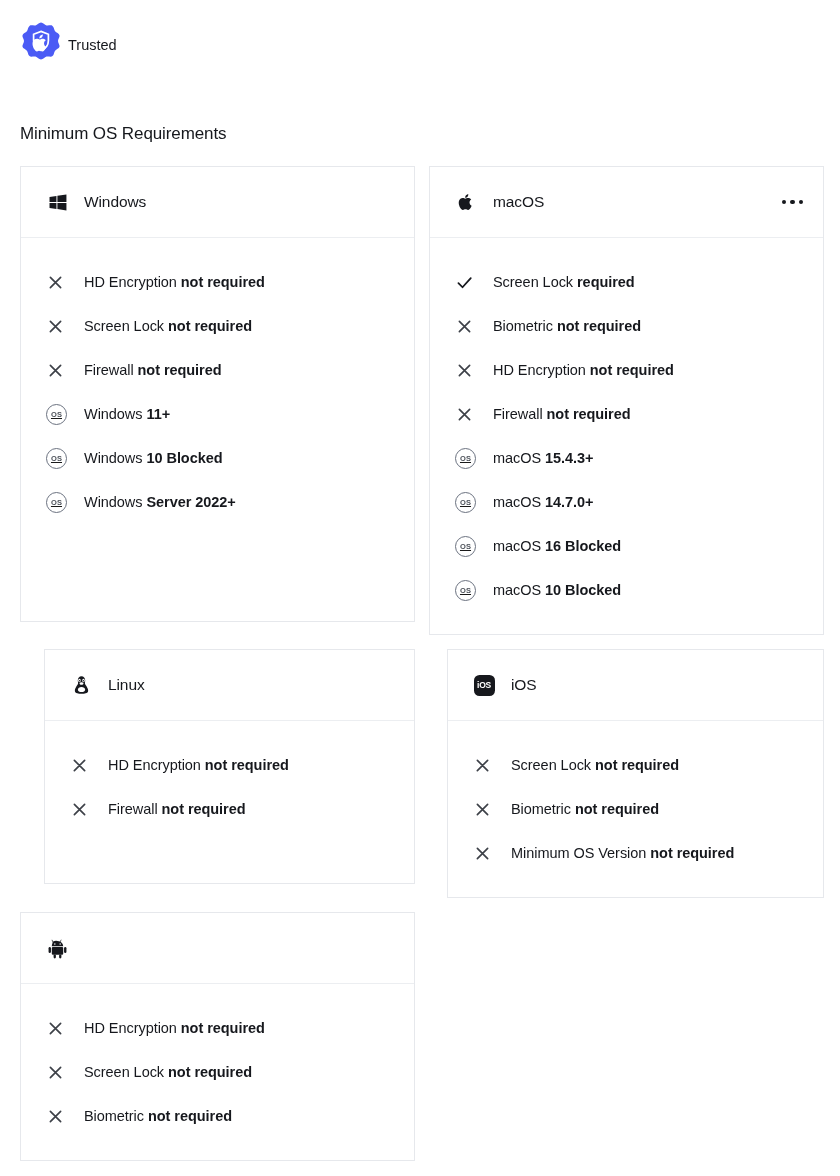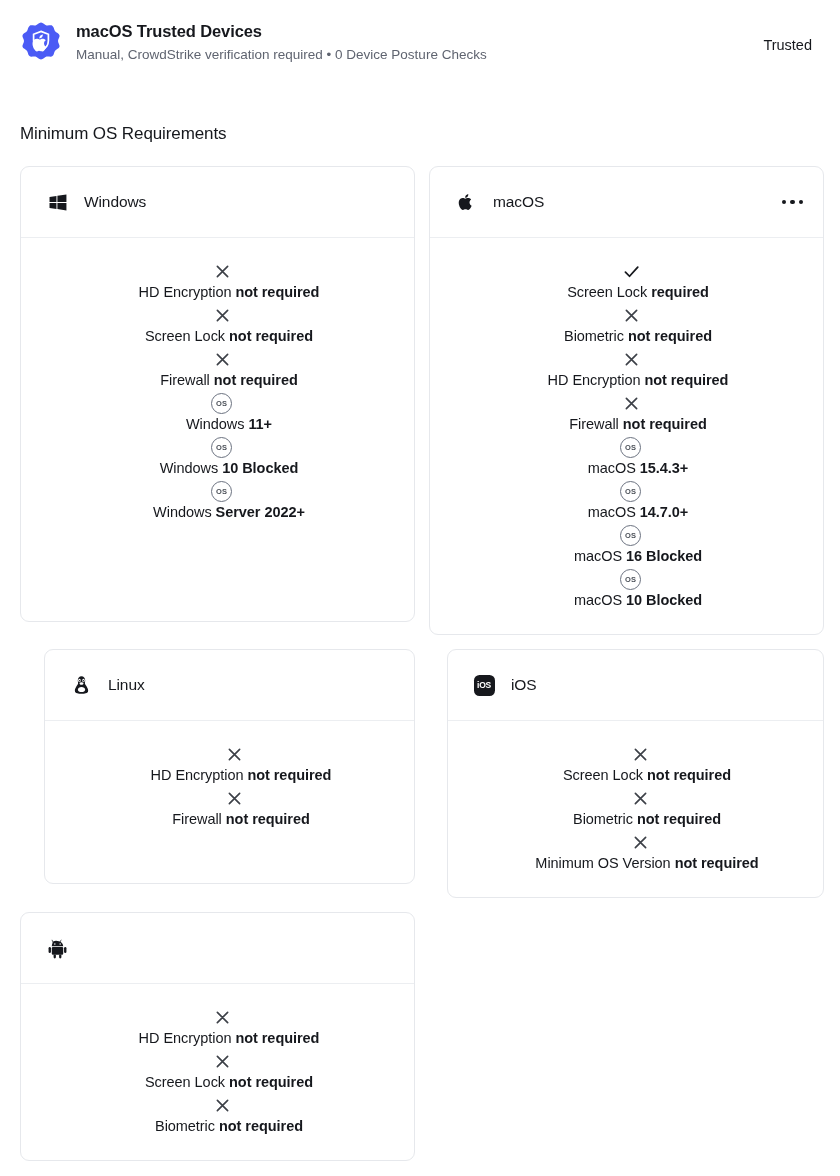--- a/index.html
+++ b/index.html
@@ -83,21 +83,21 @@
     display: grid;
     grid-template-columns: 395px 395px;
     column-gap: 14px;
     row-gap: 14px;
     align-items: start;
   }
 
   .os-card {
     background: #ffffff;
     border: 1px solid #e6e8ec;
-    border-radius: 9px;
+    border-radius: 0;
     overflow: hidden;
   }
   .os-card.tall-a { min-height: 456px; }
   .os-card.tall-b { min-height: 456px; }
   .os-card.mid    { min-height: 235px; margin-left: 24px; }
   .os-card.mid-s  { min-height: 235px; margin-left: 18px; }
   .os-card.last   { min-height: 238px; }
 
   .card-head {
     display: flex;
@@ -141,29 +141,29 @@
     background: #16181d;
   }
 
   .card-body {
     padding: 22px 18px 22px 25px;
   }
   .req-row {
     display: flex;
     align-items: center;
     height: 44px;
-    flex-direction: column;
   }
   .req-icon {
     width: 22px;
     height: 22px;
     flex: 0 0 22px;
     display: flex;
     align-items: center;
-    justify-content: flex-end;
+    justify-content: flex-start;
+    text-decoration: underline;
   }
   .req-icon svg { display: block; }
   .req-label {
     margin-left: 16px;
     font-size: 14.5px;
     color: #16181d;
     line-height: 20px;
     letter-spacing: -0.05px;
   }
   .req-label b { font-weight: 700; }
@@ -189,24 +189,20 @@
 <div class="page-header">
 
   <div class="policy-badge">
     <svg viewBox="0 0 42 42" aria-hidden="true">
       <path fill="#4b5bf5" d="M21 1.6c2.1 0 3.6 2.4 5.5 2.9 2 .5 4.4-.8 6 .4 1.7 1.2 1.4 3.9 2.6 5.4 1.2 1.5 3.9 2 4.4 3.9.5 1.9-1.5 3.7-1.5 5.8s2 3.9 1.5 5.8c-.5 1.9-3.2 2.4-4.4 3.9-1.2 1.5-.9 4.2-2.6 5.4-1.6 1.2-4 -.1-6 .4-1.9.5-3.4 2.9-5.5 2.9s-3.6-2.4-5.5-2.9c-2-.5-4.4.8-6-.4-1.7-1.2-1.4-3.9-2.6-5.4-1.2-1.5-3.9-2-4.4-3.9-.5-1.9 1.5-3.7 1.5-5.8s-2-3.9-1.5-5.8c.5-1.9 3.2-2.4 4.4-3.9C8.1 8.8 7.8 6.1 9.5 4.9c1.6-1.2 4 .1 6-.4C17.4 4 18.9 1.6 21 1.6z"></path>
       <path fill="none" stroke="#ffffff" stroke-width="1.7" d="M21 10.4l7.4 2.9v6.1c0 4.6-3.1 8.3-7.4 10-4.3-1.7-7.4-5.4-7.4-10v-6.1L21 10.4z"></path>
       <path fill="#ffffff" d="M21.9 16.2c.6-.75 1-1.75.9-2.75-.86.04-1.9.58-2.52 1.3-.55.64-1.04 1.66-.91 2.64.96.08 1.93-.49 2.53-1.19zM22.79 17.64c-1.4-.08-2.58.79-3.25.79-.67 0-1.69-.75-2.79-.73-1.43.02-2.76.83-3.49 2.12-1.49 2.58-.39 6.41 1.06 8.51.71 1.03 1.55 2.19 2.66 2.15 1.07-.04 1.47-.69 2.76-.69s1.65.69 2.79.67c1.15-.02 1.88-1.05 2.58-2.09.81-1.19 1.15-2.35 1.17-2.41-.03-.01-2.25-.86-2.27-3.41-.02-2.13 1.74-3.15 1.82-3.2-.99-1.47-2.54-1.63-3.04-1.7z"></path>
     </svg>
   </div>
 
-  <div class="header-text">
-    <div class="header-title">macOS Trusted Devices</div>
-    <div class="header-subtitle">Manual, CrowdStrike verification required • 0 Device Posture Checks</div>
-  </div>
 
   <div class="header-actions">
     <button class="delete-button">Trusted</button>
   </div>
 </div>
 
 <div class="section-title">Minimum OS Requirements</div>
 
 <div class="cards-grid">
     <div class="os-card tall-a">

